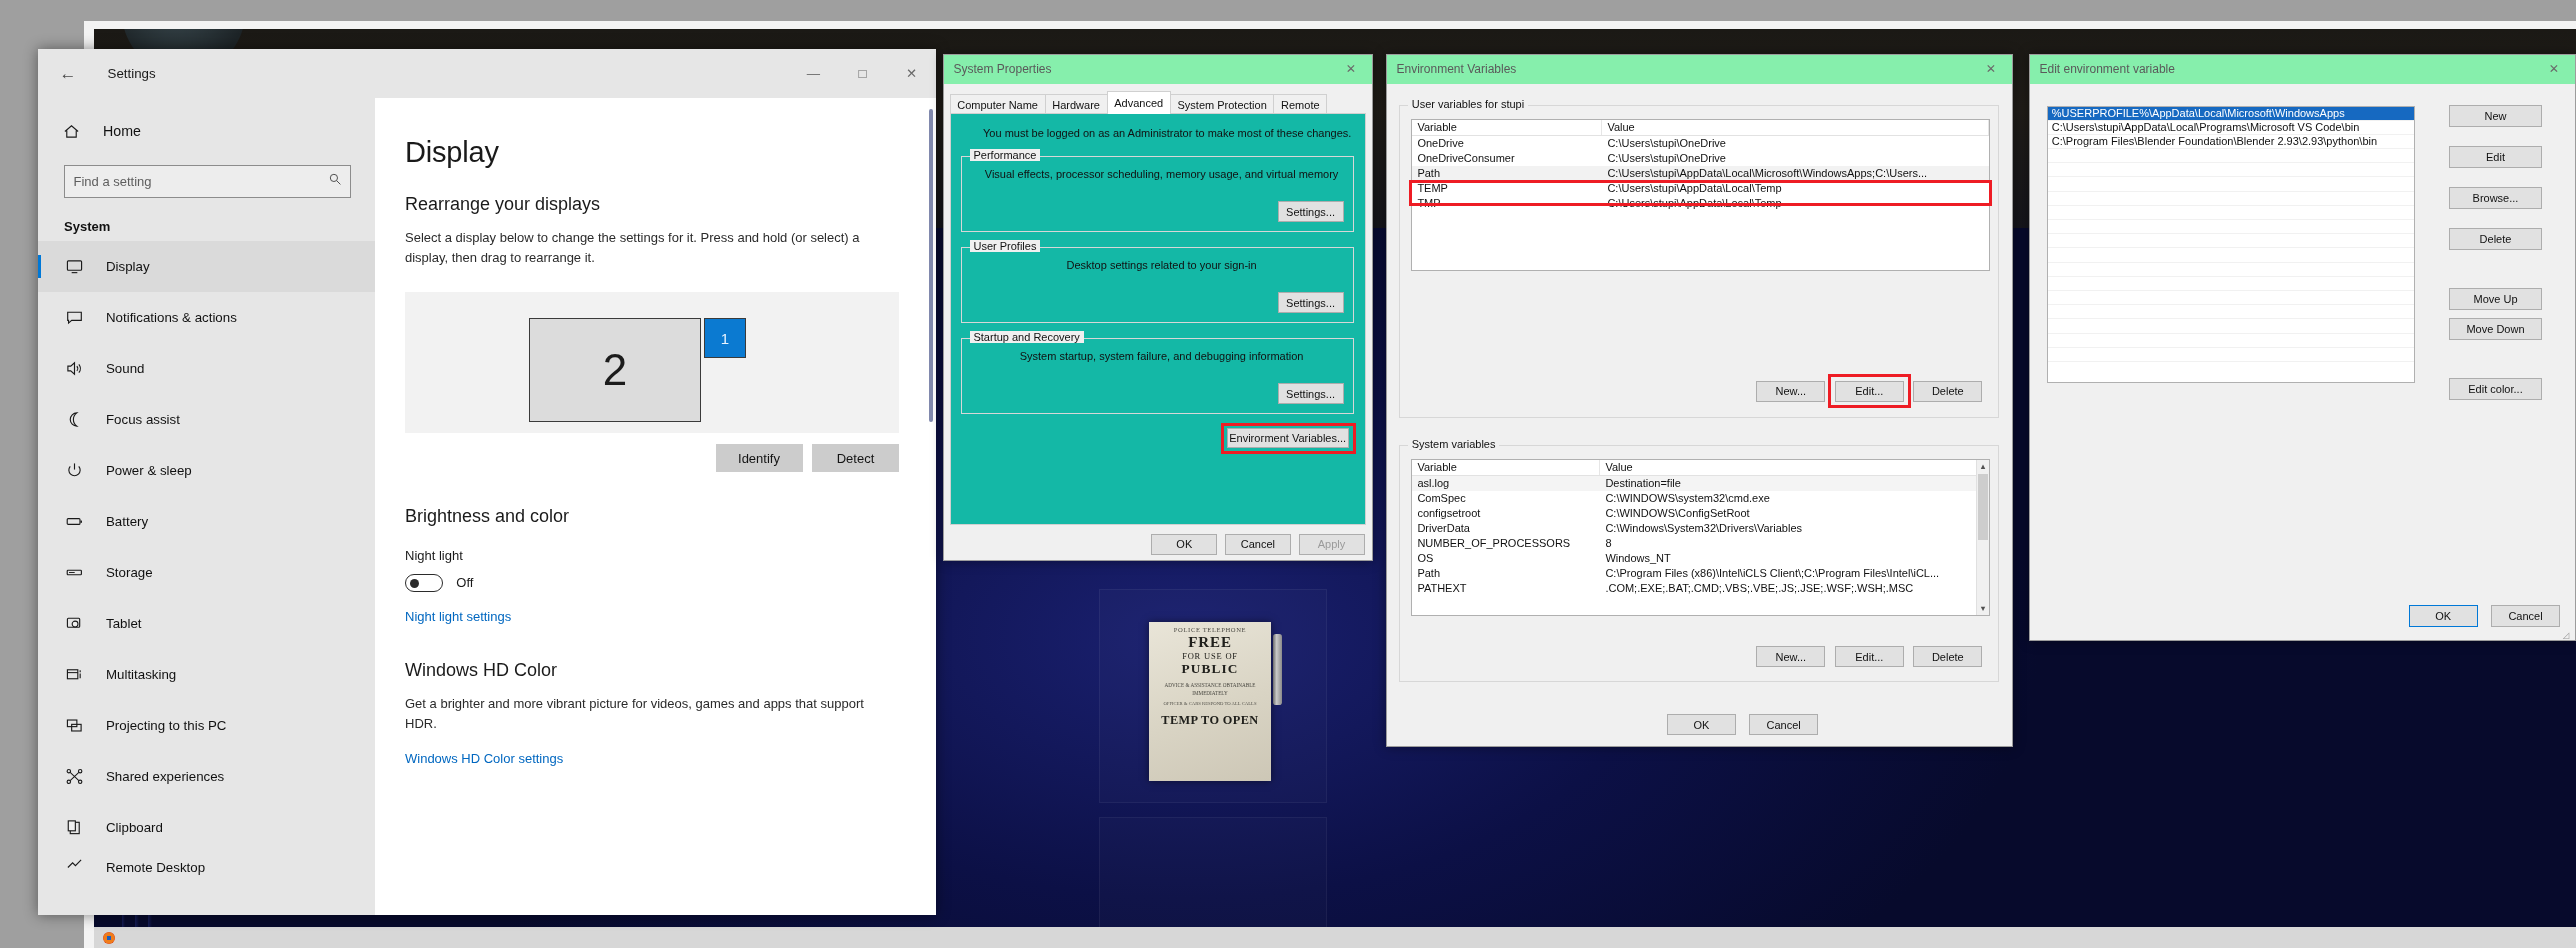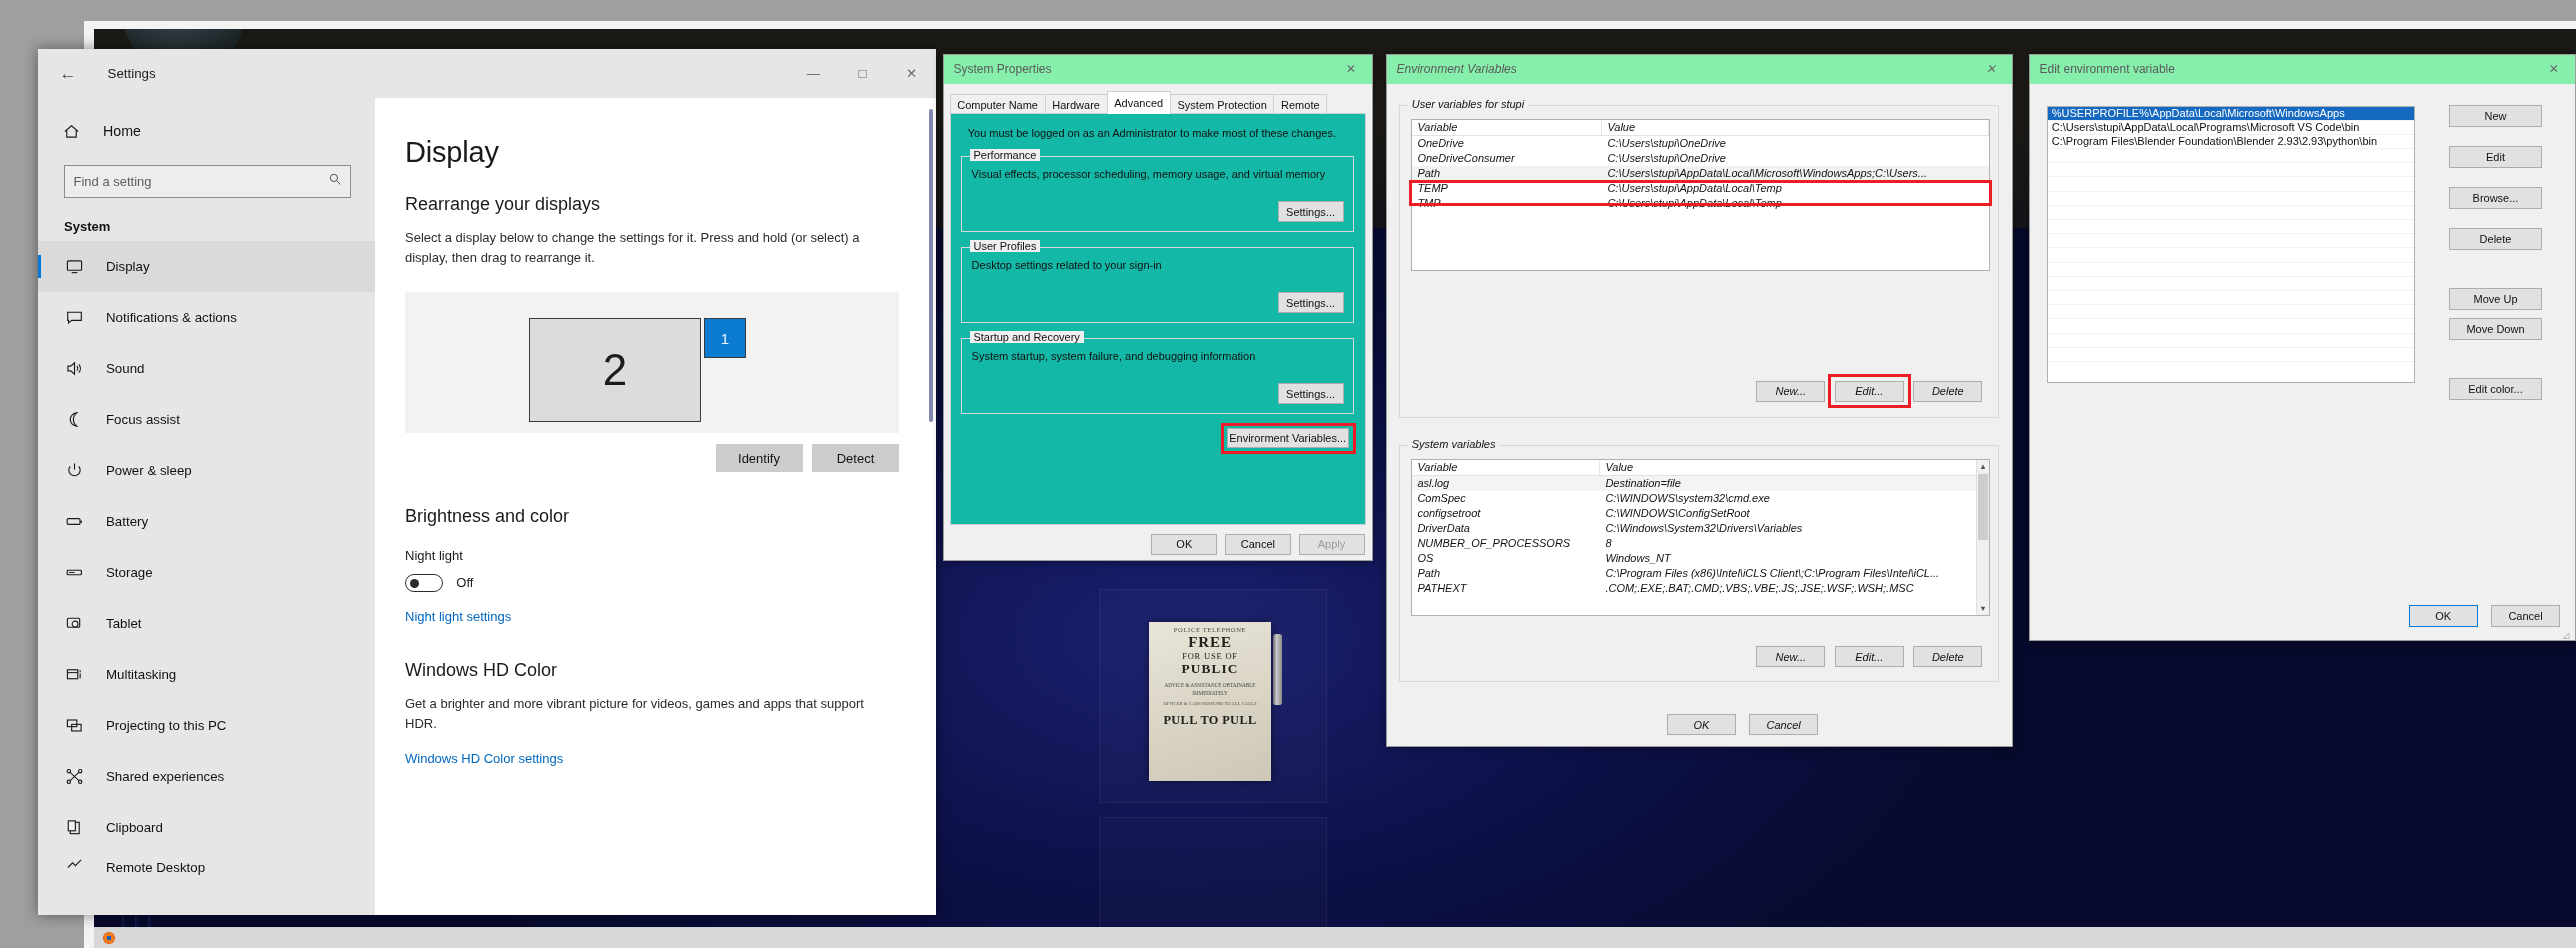--- a/index.html
+++ b/index.html
@@ -285,21 +285,21 @@
     <div class="tardis-edge" style="left:55px"></div>
     <div class="tardis-door" style="left:1006px;top:560px;width:228px;height:214px"></div>
     <div class="tardis-door" style="left:1006px;top:788px;width:228px;height:133px"></div>
     <div id="tardis-sign">
       <div class="t1">POLICE TELEPHONE</div>
       <div class="t2">FREE</div>
       <div class="t3">FOR USE OF</div>
       <div class="t4">PUBLIC</div>
       <div class="t5">ADVICE &amp; ASSISTANCE OBTAINABLE IMMEDIATELY</div>
       <div class="t6">OFFICER &amp; CARS RESPOND TO ALL CALLS</div>
-      <div class="t7">PULL TO PULL</div>
+      <div class="t7">TEMP TO OPEN</div>
     </div>
     <div id="tardis-handle"></div>
     <div id="wall-top">
       <div id="wall-circle"></div>
     </div>
   </div>
 
   <div id="icon-strip">
     <div class="d-icon" style="top:85px">
       <div class="glyph pdf-ic"></div>
@@ -535,21 +535,21 @@
       <div id="scrollbar-settings"></div>
     </div>
   </div>
 </div>
 
 <div class="w32" id="sysprops" style="left:943px; top:54px; width:430px; height:507px;">
   <div class="w32-title">
     <span>System Properties</span>
     <div class="w32-close">✕</div>
   </div>
-  <div class="w32-body" style="height:479px;">
+  <div class="w32-body" style="height:479px;text-align:center;">
     <div class="tabstrip">
       <div class="tab">Computer Name</div>
       <div class="tab">Hardware</div>
       <div class="tab active">Advanced</div>
       <div class="tab">System Protection</div>
       <div class="tab">Remote</div>
     </div>
 
     <div class="tab-panel">
       <div class="w32-txt" style="left:17px; top:13.3px; width:399px;">You must be logged on as an Administrator to make most of these changes.</div>
@@ -577,21 +577,21 @@
     </div>
 
     <div style="position:absolute; left:0; bottom:7.6px; width:430px; display:flex; justify-content:flex-end; gap:7.6px; padding-right:9.5px;">
       <div class="w32-btn" style="width:66px; height:21px;">OK</div>
       <div class="w32-btn" style="width:66px; height:21px;">Cancel</div>
       <div class="w32-btn disabled" style="width:66px; height:21px;">Apply</div>
     </div>
   </div>
 </div>
 
-<div class="w32" id="envvars" style="left:1386px; top:54px; width:627px; height:693px;font-style:italic;">
+<div class="w32" id="envvars" style="left:1386px; top:54px; width:627px; height:693px;">
   <div class="w32-title">
     <span>Environment Variables</span>
     <div class="w32-close">✕</div>
   </div>
   <div class="w32-body" style="height:665px;">
 
     <div class="grp" style="left:12.3px; top:21px; width:600px; height:313px;">
       <div class="grp-legend">User variables for stupi</div>
 
       <div class="lv" style="left:10.4px; top:13.3px; width:579px; height:152px;">

